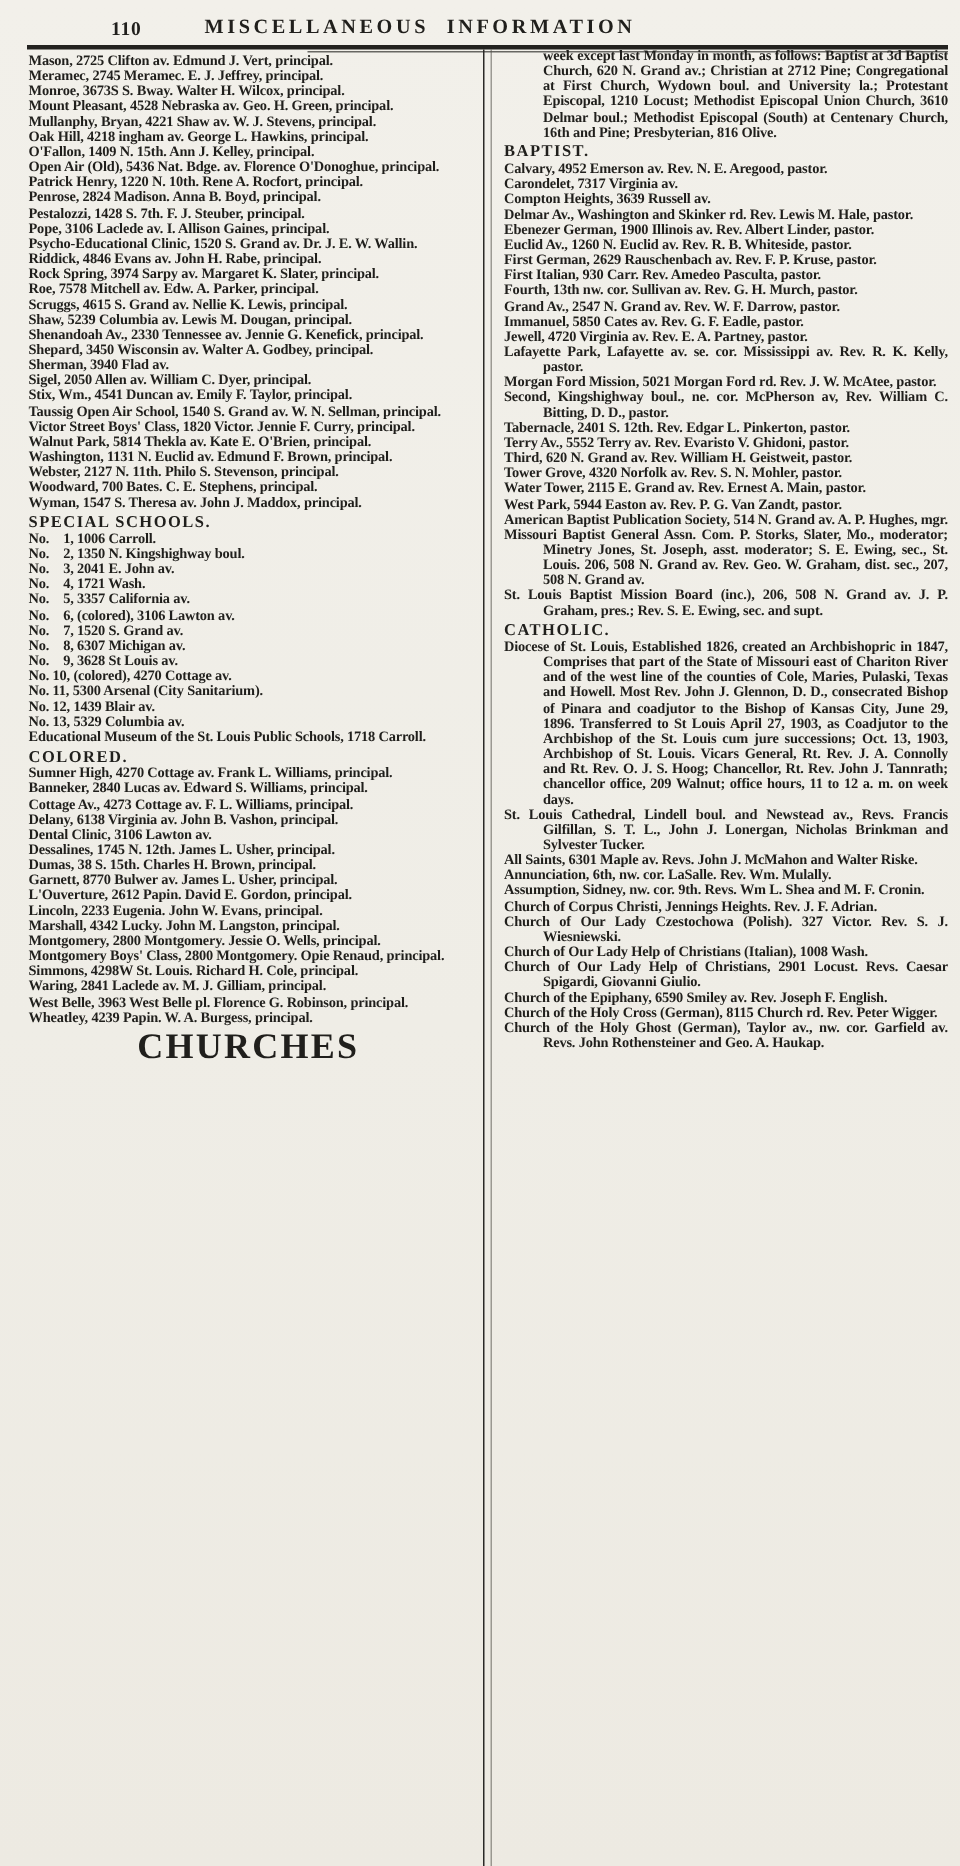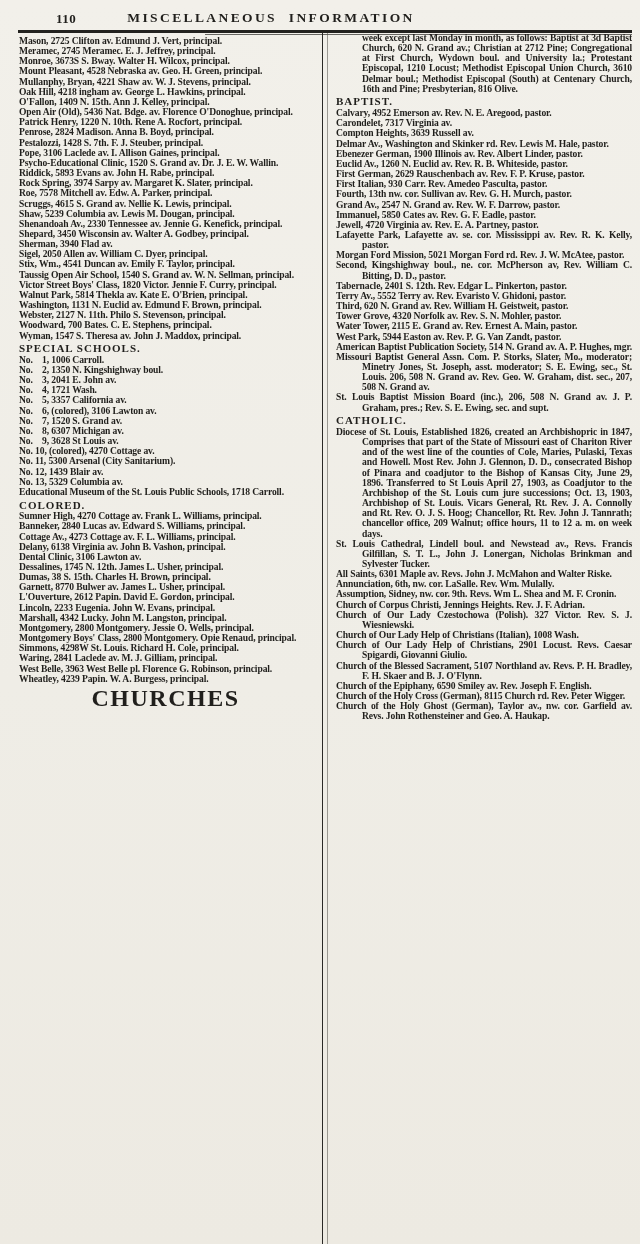--- a/index.html
+++ b/index.html
@@ -9,21 +9,21 @@
     overflow:hidden;
     font-family:"Liberation Serif","DejaVu Serif",serif;
     color:#201f1c;
   }
   .page{
     position:absolute;top:0;left:0;width:640px;height:1244px;
     background:linear-gradient(180deg,#f2f0ea 0%,#efede6 55%,#edeae2 100%);
     overflow:hidden;
   }
   
-  .page-header{position:absolute;top:8px;left:18px;right:8px;height:22px;}
+  .page-header{position:absolute;top:8px;left:36px;right:8px;height:22px;}
   .page-number{
     position:absolute;left:38px;top:3px;
     font-size:13px;font-weight:bold;letter-spacing:.5px;
   }
   .header-title{
     position:absolute;left:0;right:0;top:2px;text-align:center;
     padding-right:108px;
     font-size:13.5px;font-weight:bold;letter-spacing:2.4px;
     word-spacing:6px;
   }
@@ -78,21 +78,21 @@
         <div class="entry">Mount Pleasant, 4528 Nebraska av. Geo. H. Green, principal.</div>
         <div class="entry">Mullanphy, Bryan, 4221 Shaw av. W. J. Stevens, principal.</div>
         <div class="entry">Oak Hill, 4218 ingham av. George L. Hawkins, principal.</div>
         <div class="entry">O'Fallon, 1409 N. 15th. Ann J. Kelley, principal.</div>
         <div class="entry">Open Air (Old), 5436 Nat. Bdge. av. Florence O'Donoghue, principal.</div>
         <div class="entry">Patrick Henry, 1220 N. 10th. Rene A. Rocfort, principal.</div>
         <div class="entry">Penrose, 2824 Madison. Anna B. Boyd, principal.</div>
         <div class="entry">Pestalozzi, 1428 S. 7th. F. J. Steuber, principal.</div>
         <div class="entry">Pope, 3106 Laclede av. I. Allison Gaines, principal.</div>
         <div class="entry">Psycho-Educational Clinic, 1520 S. Grand av. Dr. J. E. W. Wallin.</div>
-        <div class="entry">Riddick, 5893 Evans av. John H. Rabe, principal.</div>
+        <div class="entry">Riddick, 4846 Evans av. John H. Rabe, principal.</div>
         <div class="entry">Rock Spring, 3974 Sarpy av. Margaret K. Slater, principal.</div>
         <div class="entry">Roe, 7578 Mitchell av. Edw. A. Parker, principal.</div>
         <div class="entry">Scruggs, 4615 S. Grand av. Nellie K. Lewis, principal.</div>
         <div class="entry">Shaw, 5239 Columbia av. Lewis M. Dougan, principal.</div>
         <div class="entry">Shenandoah Av., 2330 Tennessee av. Jennie G. Kenefick, principal.</div>
         <div class="entry">Shepard, 3450 Wisconsin av. Walter A. Godbey, principal.</div>
         <div class="entry">Sherman, 3940 Flad av.</div>
         <div class="entry">Sigel, 2050 Allen av. William C. Dyer, principal.</div>
         <div class="entry">Stix, Wm., 4541 Duncan av. Emily F. Taylor, principal.</div>
         <div class="entry">Taussig Open Air School, 1540 S. Grand av. W. N. Sellman, principal.</div>
@@ -181,20 +181,19 @@
     <div>
         <div class="entry">Diocese of St. Louis, Established 1826, created an Archbishopric in 1847, Comprises that part of the State of Missouri east of Chariton River and of the west line of the counties of Cole, Maries, Pulaski, Texas and Howell. Most Rev. John J. Glennon, D. D., consecrated Bishop of Pinara and coadjutor to the Bishop of Kansas City, June 29, 1896. Transferred to St Louis April 27, 1903, as Coadjutor to the Archbishop of the St. Louis cum jure successions; Oct. 13, 1903, Archbishop of St. Louis. Vicars General, Rt. Rev. J. A. Connolly and Rt. Rev. O. J. S. Hoog; Chancellor, Rt. Rev. John J. Tannrath; chancellor office, 209 Walnut; office hours, 11 to 12 a. m. on week days.</div>
         <div class="entry">St. Louis Cathedral, Lindell boul. and Newstead av., Revs. Francis Gilfillan, S. T. L., John J. Lonergan, Nicholas Brinkman and Sylvester Tucker.</div>
         <div class="entry">All Saints, 6301 Maple av. Revs. John J. McMahon and Walter Riske.</div>
         <div class="entry">Annunciation, 6th, nw. cor. LaSalle. Rev. Wm. Mulally.</div>
         <div class="entry">Assumption, Sidney, nw. cor. 9th. Revs. Wm L. Shea and M. F. Cronin.</div>
         <div class="entry">Church of Corpus Christi, Jennings Heights. Rev. J. F. Adrian.</div>
         <div class="entry">Church of Our Lady Czestochowa (Polish). 327 Victor. Rev. S. J. Wiesniewski.</div>
         <div class="entry">Church of Our Lady Help of Christians (Italian), 1008 Wash.</div>
         <div class="entry">Church of Our Lady Help of Christians, 2901 Locust. Revs. Caesar Spigardi, Giovanni Giulio.</div>
-        <div class="entry">Church of the Blessed Sacrament, 5107 Northland av. Revs. P. H. Bradley, F. H. Skaer and B. J. O'Flynn.</div>
         <div class="entry">Church of the Epiphany, 6590 Smiley av. Rev. Joseph F. English.</div>
         <div class="entry">Church of the Holy Cross (German), 8115 Church rd. Rev. Peter Wigger.</div>
         <div class="entry">Church of the Holy Ghost (German), Taylor av., nw. cor. Garfield av. Revs. John Rothensteiner and Geo. A. Haukap.</div>
       </div>
   </div>
 
 </div>
 
 </body></html>

